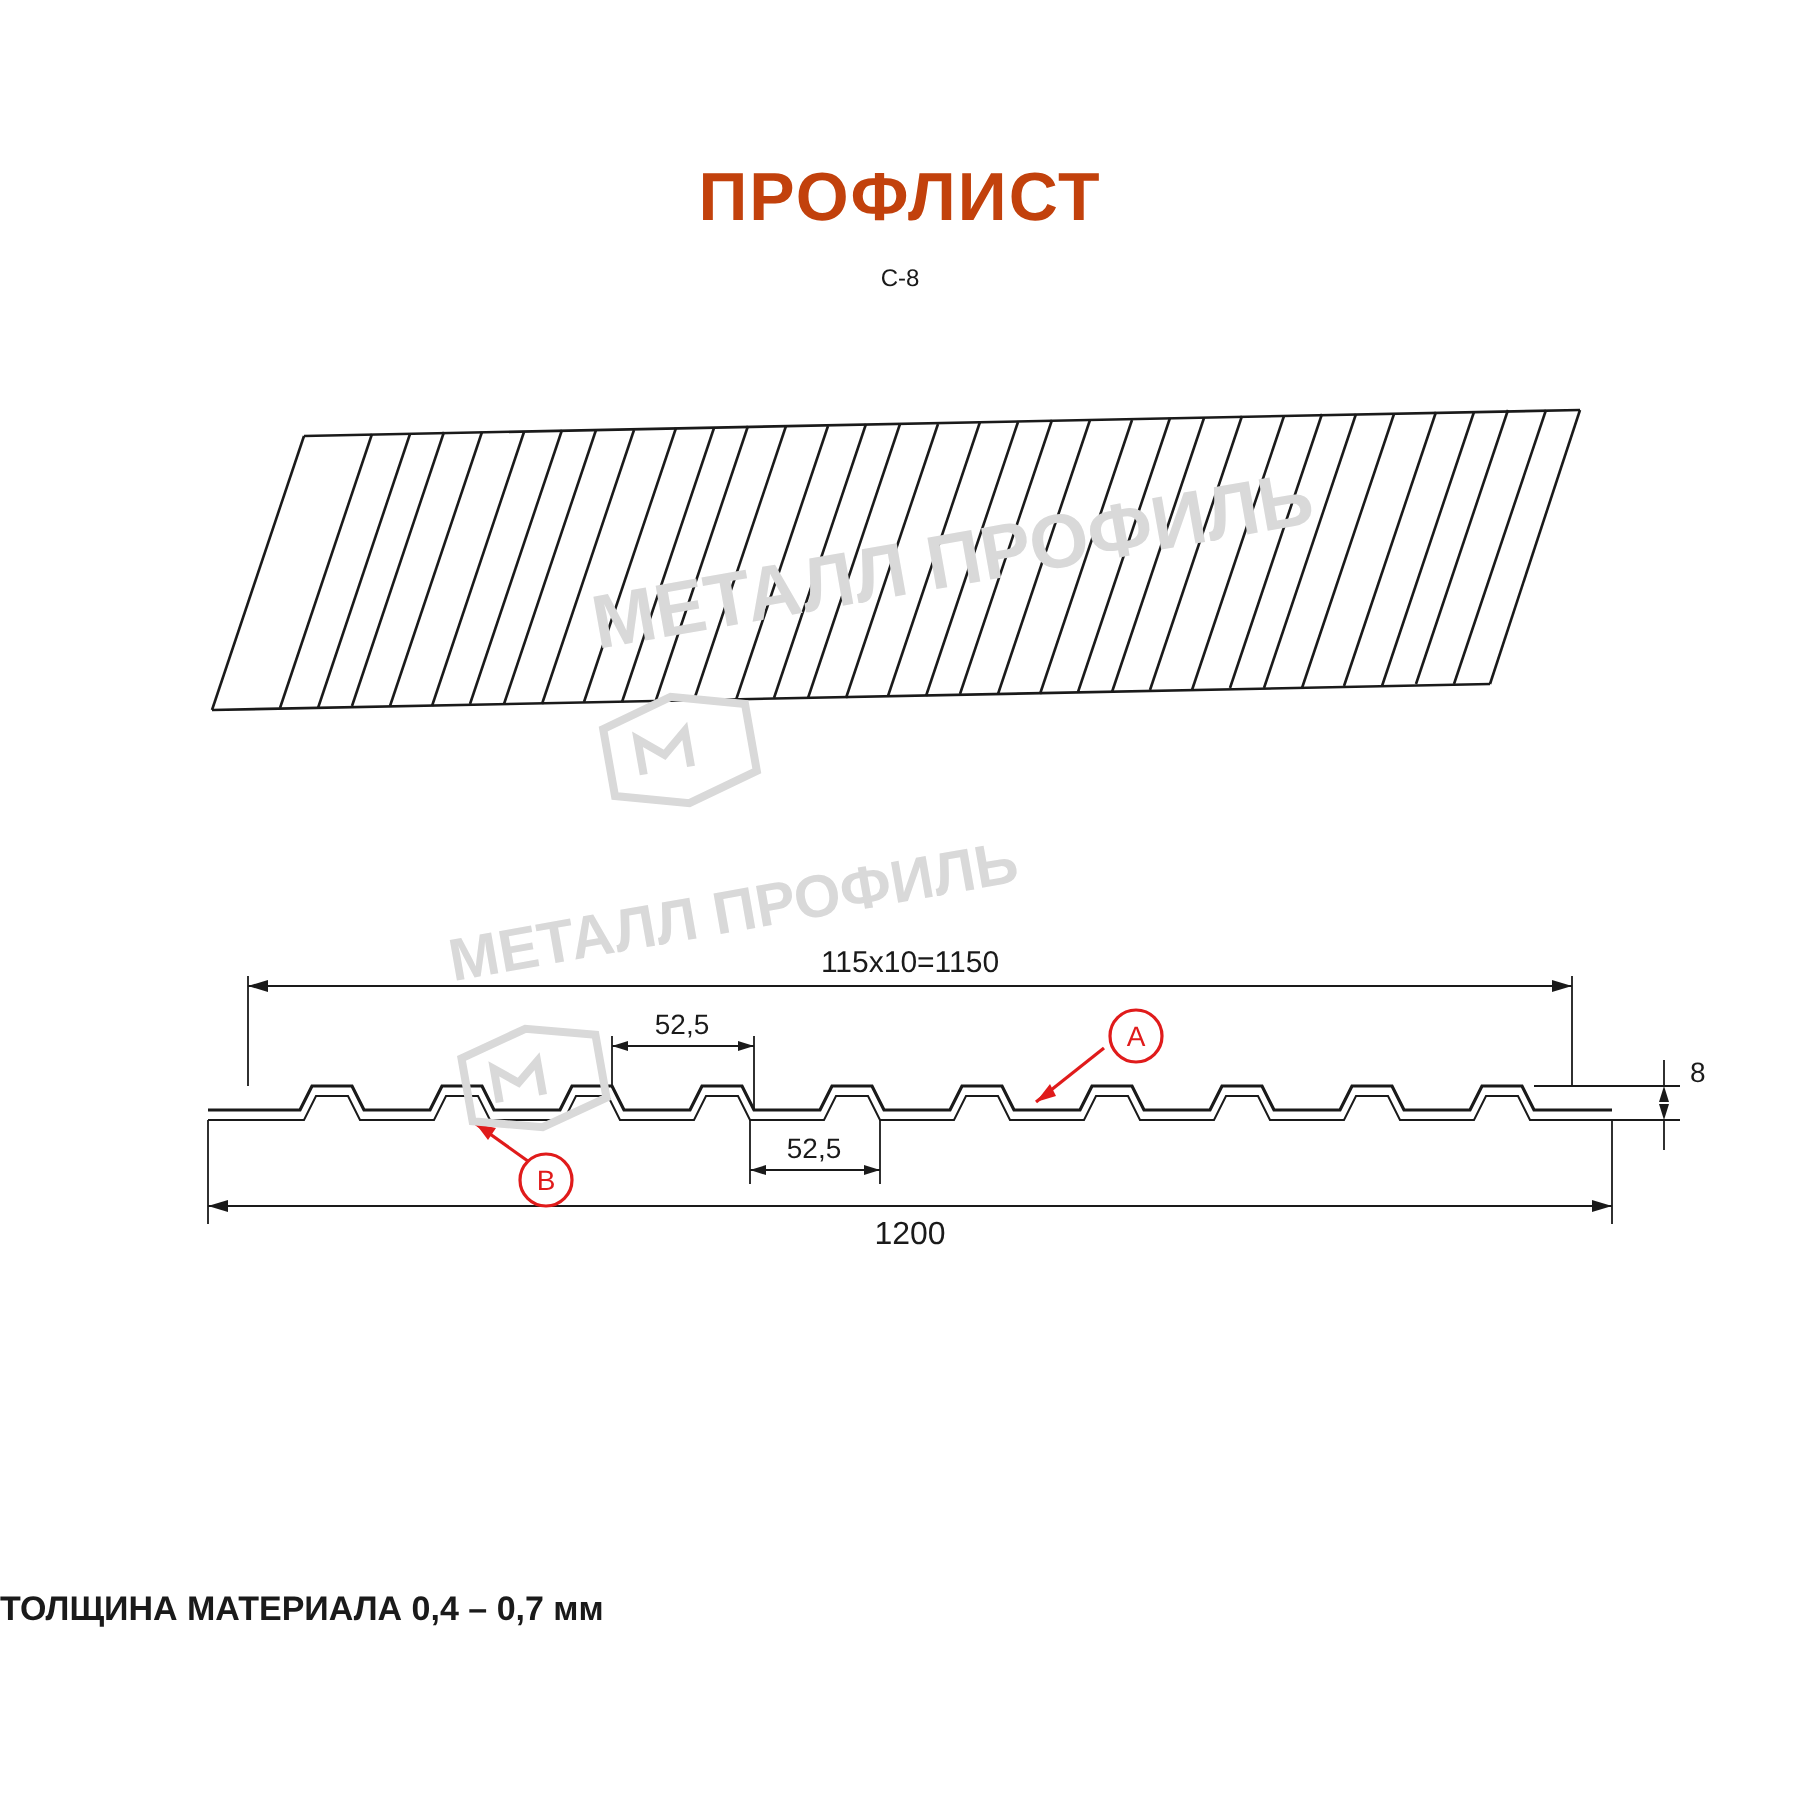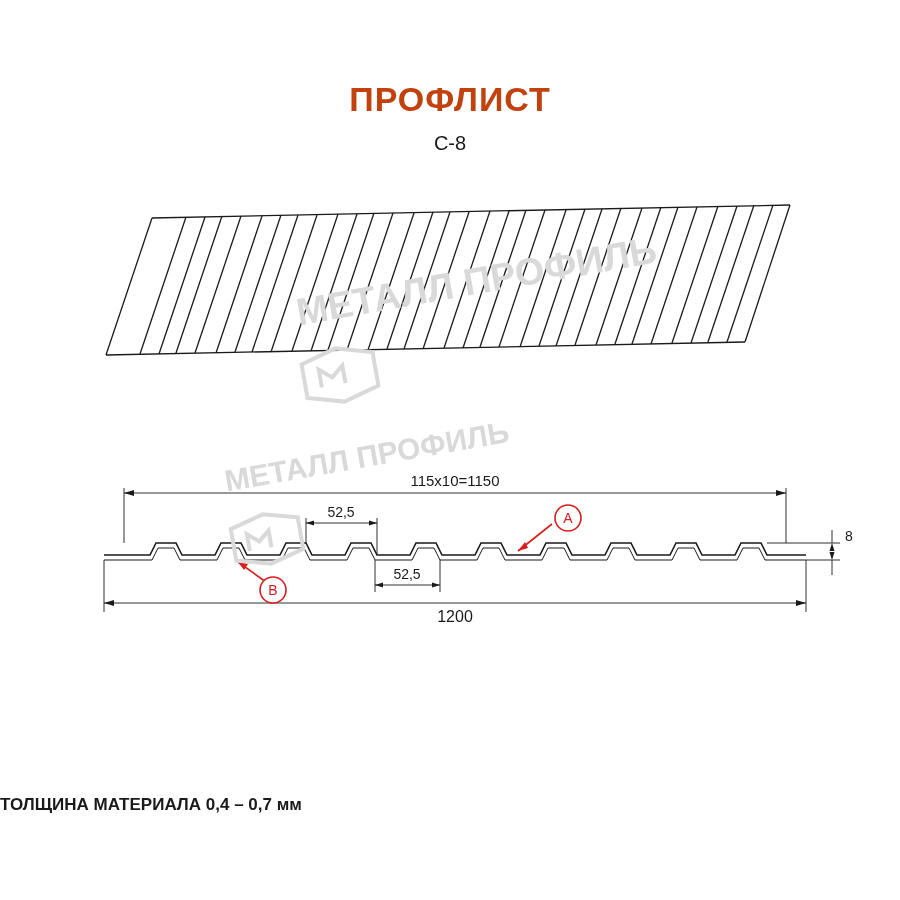--- a/index.html
+++ b/index.html
@@ -30,21 +30,21 @@
     font-weight: bold;
     letter-spacing: 1px;
     color: #c2410c;
   }
   .subtitle {
     position: absolute;
     top: 132px;
     left: 0;
     width: 900px;
     text-align: center;
-    font-size: 20px;
+    font-size: 12px;
     color: #1a1a1a;
   }
   .footer {
     position: absolute;
     top: 795px;
     left: 0;
     width: 900px;
     font-size: 17px;
     font-weight: bold;
     color: #1a1a1a;

